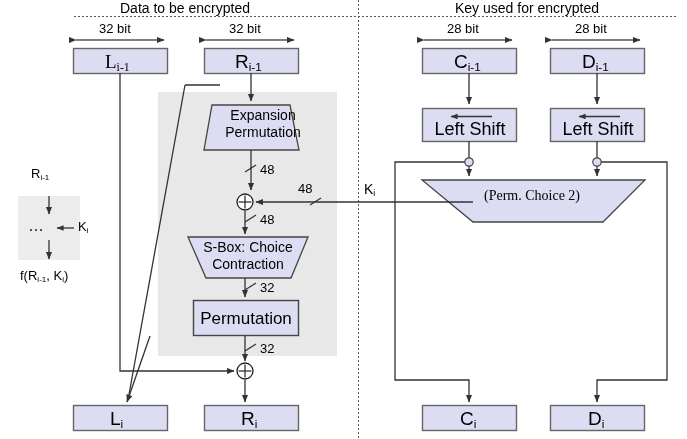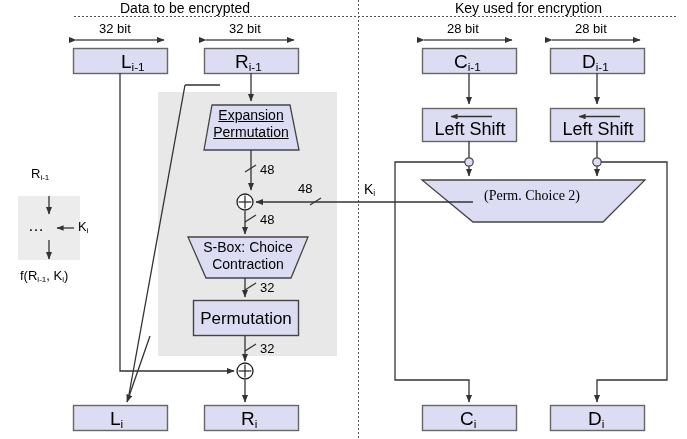--- a/index.html
+++ b/index.html
@@ -125,28 +125,28 @@
     </g>
 
     <g stroke="#333" stroke-width="1.3" fill="none">
       <line x1="49" y1="196" x2="49" y2="214" marker-end="url(#arrow)"></line>
       <line x1="49" y1="240" x2="49" y2="259" marker-end="url(#arrow)"></line>
       <line x1="74" y1="228" x2="57" y2="228" marker-end="url(#arrowS)"></line>
     </g>
   </svg>
 
   <div class="lbl hdr" style="left:120px;top:1px;text-align:center;">Data to be encrypted</div>
-  <div class="lbl hdr" style="left:455px;top:1px;">Key used for encryption</div>
+  <div class="lbl hdr" style="left:455px;top:1px;">Key used for encrypted</div>
 
   <div class="lbl bit" style="left:99px;top:22px;">32 bit</div>
   <div class="lbl bit" style="left:229px;top:22px;">32 bit</div>
   <div class="lbl bit" style="left:447px;top:22px;">28 bit</div>
   <div class="lbl bit" style="left:575px;top:22px;">28 bit</div>
 
-  <div class="lbl boxtxt" style="left:121px;top:52px;">
+  <div class="lbl boxtxt" style="left:105px;top:52px;font-family:Liberation Serif, serif;">
     <span>L</span><sub>i-1</sub>
   </div>
   <div class="lbl boxtxt" style="left:235px;top:52px;">
     <span>R</span><sub>i-1</sub>
   </div>
   <div class="lbl boxtxt" style="left:454px;top:52px;">
     <span>C</span><sub>i-1</sub>
   </div>
   <div class="lbl boxtxt" style="left:582px;top:52px;">
     <span>D</span><sub>i-1</sub>
@@ -161,21 +161,21 @@
   <div class="lbl boxtxt" style="left:460px;top:409px;">
     <span>C</span><sub>i</sub>
   </div>
   <div class="lbl boxtxt" style="left:588px;top:409px;">
     <span>D</span><sub>i</sub>
   </div>
 
   <div class="lbl" style="left:432px;top:120px;font-size:18px;width:76px;text-align:center;">Left Shift</div>
   <div class="lbl" style="left:560px;top:120px;font-size:18px;width:76px;text-align:center;">Left Shift</div>
 
-  <div class="lbl shapetxt" style="left:202px;top:108px;width:98px;text-decoration:underline;">
+  <div class="lbl shapetxt" style="left:214px;top:108px;width:98px;">
     <div>Expansion</div>
     <div style="margin-top:3px;">Permutation</div>
   </div>
 
   <div class="lbl shapetxt" style="left:190px;top:240px;width:116px;">
     <div>S-Box: Choice</div>
     <div style="margin-top:3px;">Contraction</div>
   </div>
 
   <div class="lbl" style="left:194px;top:310px;width:104px;text-align:center;font-size:17px;">Permutation</div>

